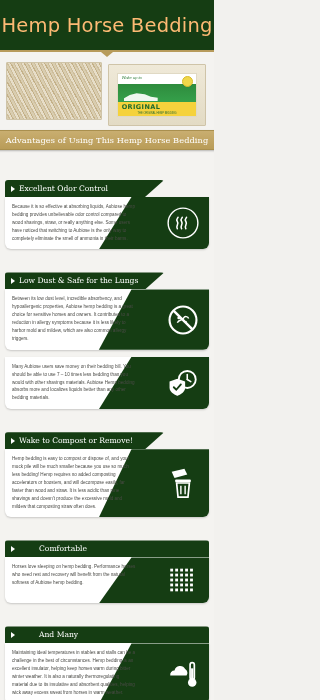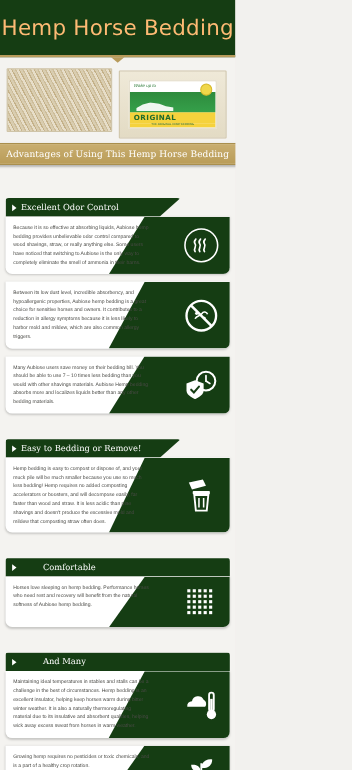--- a/index.html
+++ b/index.html
@@ -221,20 +221,24 @@
               <circle cx="24" cy="24" r="21" fill="none" stroke="#ffffff" stroke-width="2"></circle>
           <path d="M16 32c-3-4 3-6 0-10 -2.5-3.5 1-5 1-6" fill="none" stroke="#fff" stroke-width="2.2" stroke-linecap="round"></path>
           <path d="M22 32c-3-4 3-6 0-10 -2.5-3.5 1-5 1-6" fill="none" stroke="#fff" stroke-width="2.2" stroke-linecap="round"></path>
           <path d="M28 32c-3-4 3-6 0-10 -2.5-3.5 1-5 1-6" fill="none" stroke="#fff" stroke-width="2.2" stroke-linecap="round"></path>
             </svg>
         </div>
       </div>
     </div>
 
     <div class="card">
+      <div class="card-title">
+        <span class="tri"></span>
+        <span>Low Dust &amp; Safe for the Lungs</span>
+      </div>
       <div class="card-body">
         <div class="card-green"></div>
         <div class="card-text">Between its low dust level, incredible absorbency, and hypoallergenic properties, Aubiose hemp bedding is a great choice for sensitive horses and owners. It contributes to a reduction in allergy symptoms because it is less likely to harbor mold and mildew, which are also common allergy triggers.</div>
         <div class="icon-holder">
           <svg viewBox="0 0 48 48">
               <circle cx="24" cy="24" r="19" fill="none" stroke="#ffffff" stroke-width="3"></circle>
           <path d="M16 28c2-5 7-3 9-7 1.5-3 6-2 7 1" fill="none" stroke="#fff" stroke-width="2"></path>
           <circle cx="18" cy="21" r="2" fill="#fff"></circle>
               <circle cx="28" cy="27" r="1.6" fill="#fff"></circle>
           <line x1="11" y1="11" x2="37" y2="37" stroke="#fff" stroke-width="3.4"></line>
@@ -255,21 +259,21 @@
           <path d="M16 18 L27 22 V31 C27 38 16 42 16 42 C16 42 5 38 5 31 V22 Z" fill="#fff"></path>
           <path d="M11 30 l3.5 3.5 L21 26" fill="none" stroke="#153d13" stroke-width="2.6" stroke-linecap="round"></path>
             </svg>
         </div>
       </div>
     </div>
 
     <div class="card">
       <div class="card-title">
         <span class="tri"></span>
-        <span>Easy to Bedding or Remove!</span>
+        <span>Wake to Compost or Remove!</span>
       </div>
       <div class="card-body">
         <div class="card-green"></div>
         <div class="card-text">Hemp bedding is easy to compost or dispose of, and your muck pile will be much smaller because you use so much less bedding! Hemp requires no added composting accelerators or boosters, and will decompose easily, far faster than wood and straw. It is less acidic than pine shavings and doesn't produce the excessive mold and mildew that composting straw often does.</div>
         <div class="icon-holder">
           <svg viewBox="0 0 48 48">
           <path d="M8 8 L26 4 L30 12 L12 17 Z" fill="#fff"></path>
           <rect x="13" y="19" width="22" height="4" rx="1" fill="#fff"></rect>
           <path d="M15 24 h18 l-2 20 h-14 Z" fill="none" stroke="#fff" stroke-width="2.4"></path>
           <line x1="21" y1="28" x2="21" y2="40" stroke="#fff" stroke-width="2"></line>

